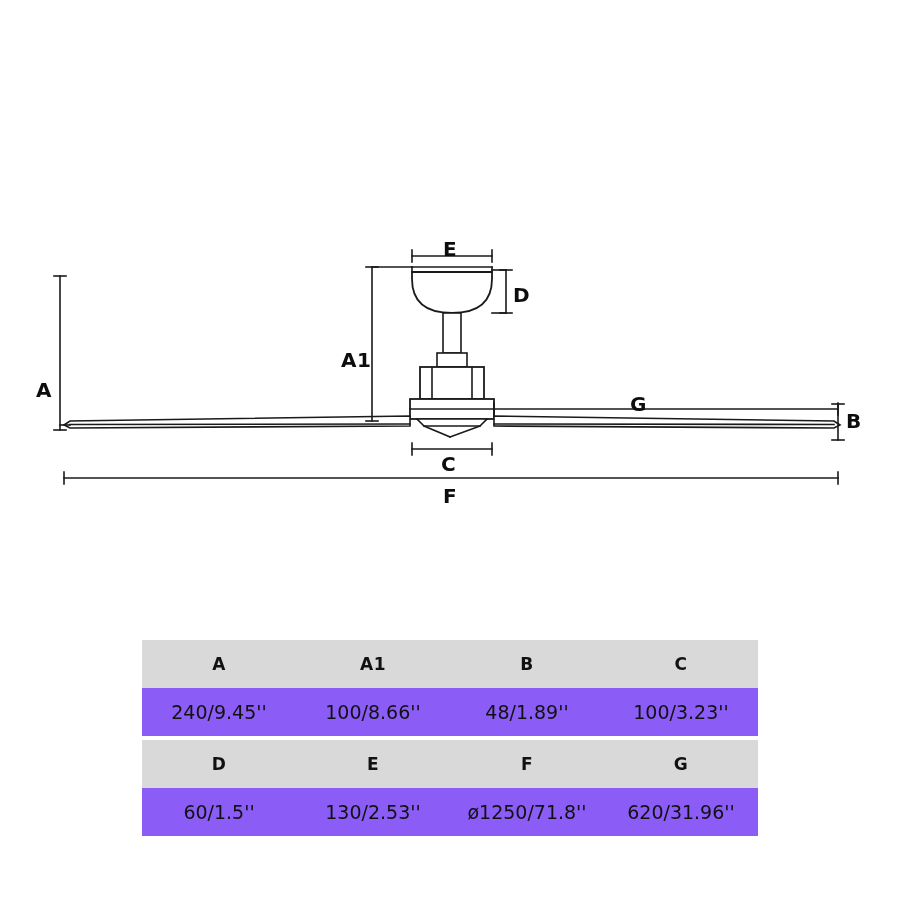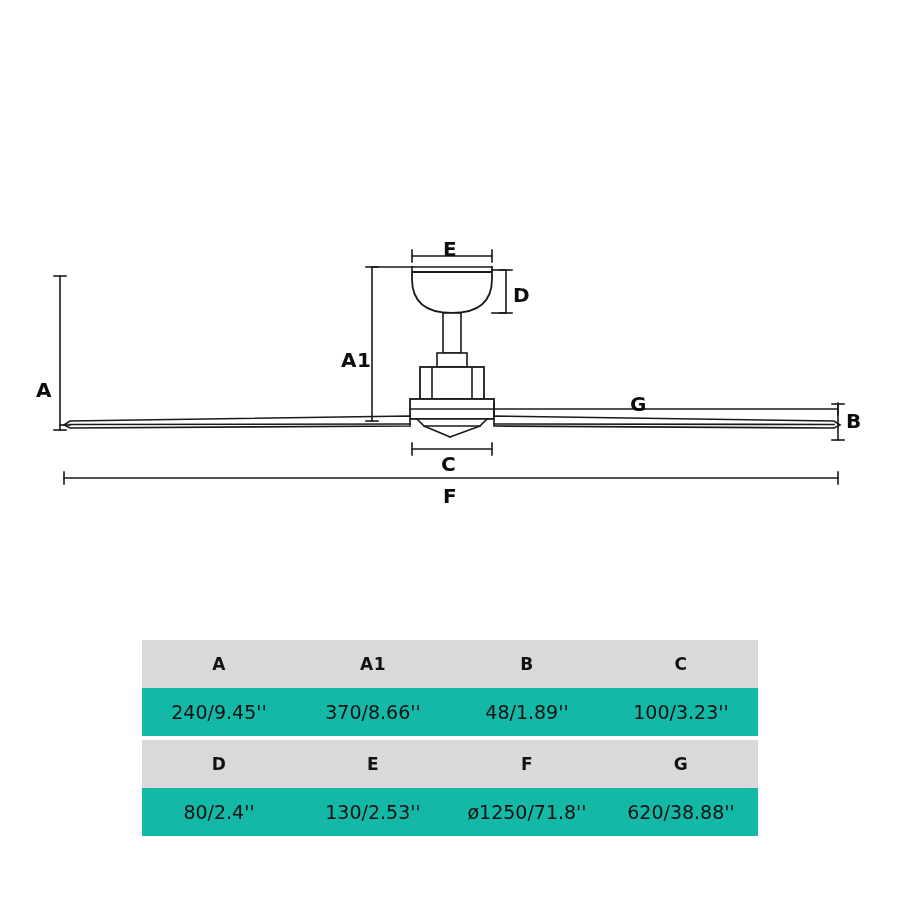--- a/index.html
+++ b/index.html
@@ -64,21 +64,21 @@
     border: 0;
     padding: 0;
   }
   .spec-table tr.head td {
     background: #d9d9d9;
     font-weight: bold;
     font-size: 17px;
     letter-spacing: 0.5px;
   }
   .spec-table tr.vals td {
-    background: #14b8a6;
+    background: #8b5cf6;
     font-weight: normal;
     font-size: 19px;
   }
   .spacer-row td {
     height: 4px;
     background: #ffffff;
   }
 </style>
 </head>
 <body>
@@ -186,38 +186,38 @@
   <table class="spec-table">
     <tbody>
         <tr class="head">
       <td>A</td>
       <td>A1</td>
       <td>B</td>
       <td>C</td>
     </tr>
     <tr class="vals">
       <td>240/9.45''</td>
-      <td>370/8.66''</td>
+      <td>100/8.66''</td>
       <td>48/1.89''</td>
       <td>100/3.23''</td>
     </tr>
     <tr class="spacer-row">
       <td></td>
       <td></td>
       <td></td>
       <td></td>
     </tr>
     <tr class="head">
       <td>D</td>
       <td>E</td>
       <td>F</td>
       <td>G</td>
     </tr>
     <tr class="vals">
-      <td>80/2.4''</td>
+      <td>60/1.5''</td>
       <td>130/2.53''</td>
       <td>ø1250/71.8''</td>
-      <td>620/38.88''</td>
+      <td>620/31.96''</td>
     </tr>
   </tbody>
     </table>
 
 </div>
 
 </body></html>

